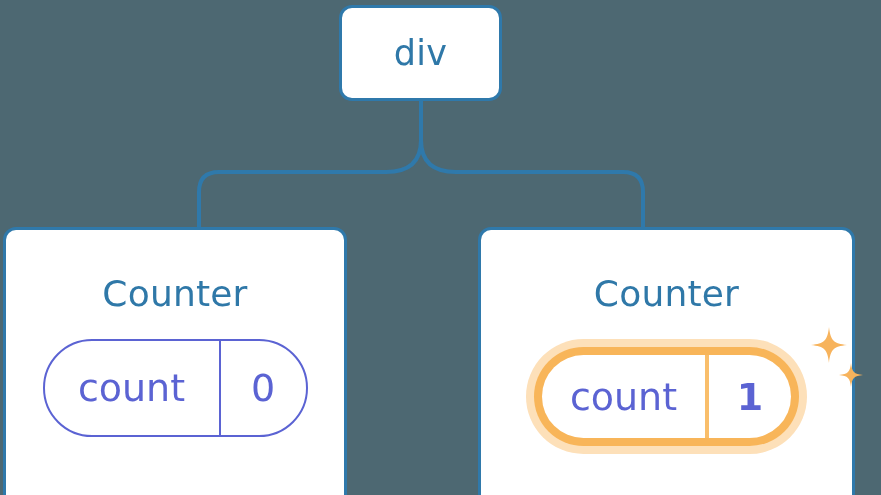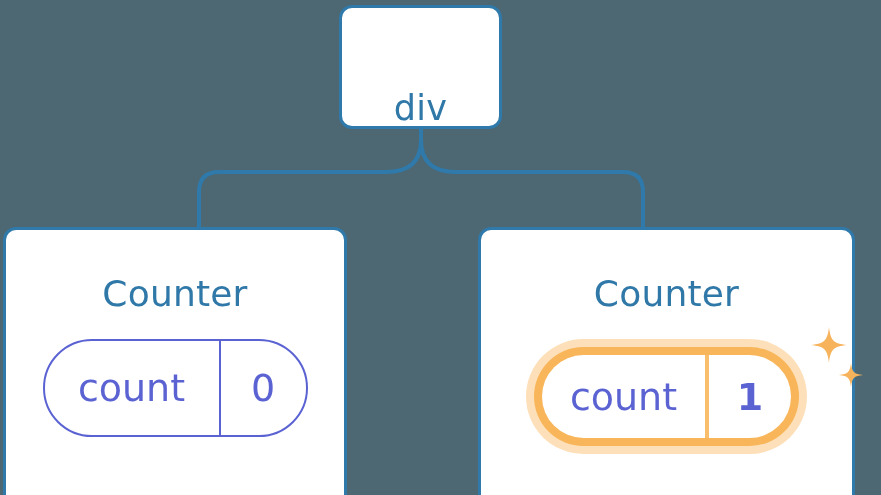--- a/index.html
+++ b/index.html
@@ -40,22 +40,22 @@
     box-sizing: border-box;
     display: flex;
     flex-direction: column;
     align-items: center;
   }
 
   .node-root {
     left: 339px;
     top: 5px;
     width: 163px;
-    height: 124px;
-    justify-content: flex-end;
+    height: 96px;
+    justify-content: center;
   }
 
   .node-label-root {
     color: #2f78a8;
     font-size: 35px;
     line-height: 1;
     letter-spacing: 0.2px;
   }
 
   .node-child {

